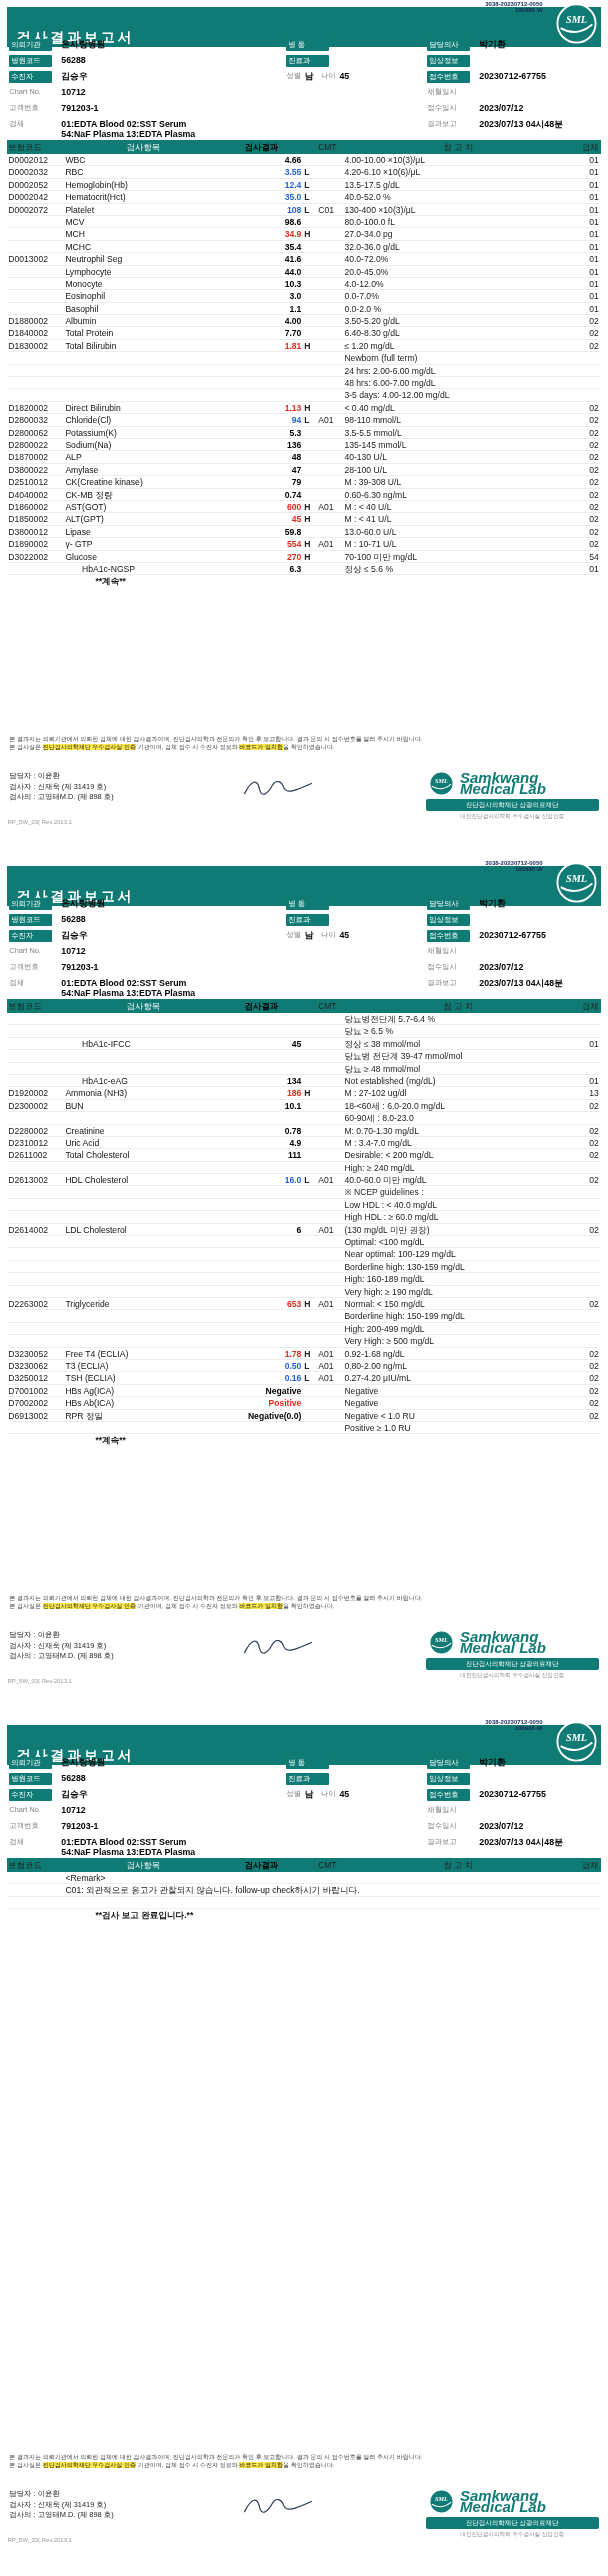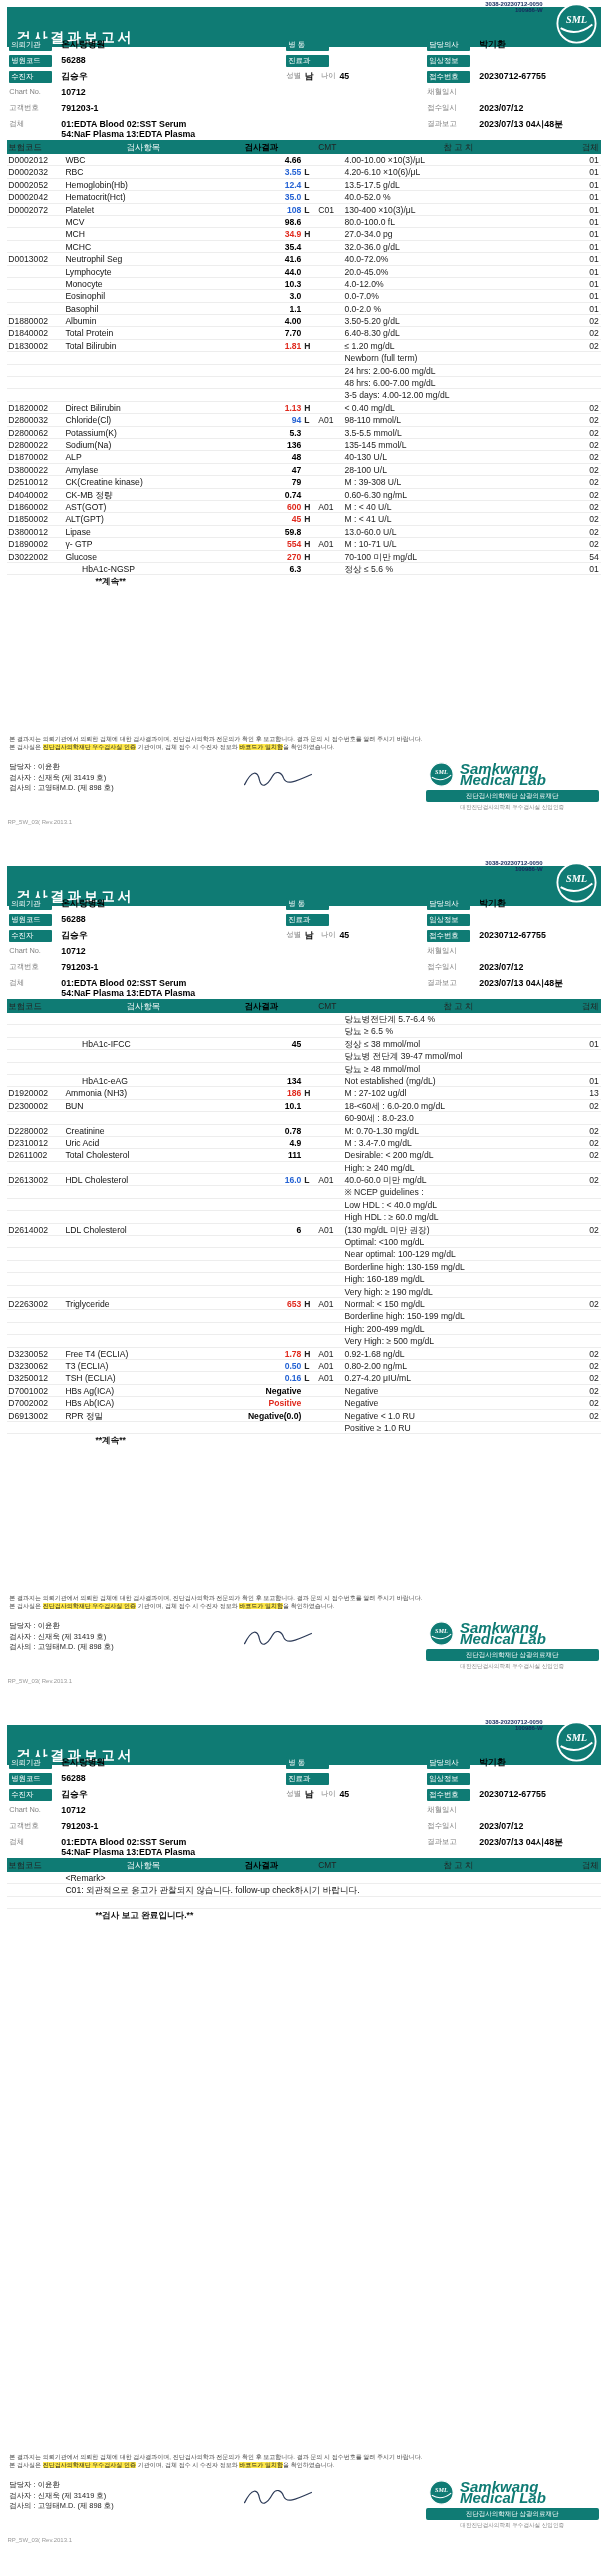--- a/index.html
+++ b/index.html
@@ -49,21 +49,21 @@
   .c-spec{width:28px;text-align:right;padding-right:1.9px;color:#222}
   .hi{color:var(--red)}
   .lo{color:var(--blue)}
   .marker{border-bottom:none}
   .marker .c-item{font-weight:bold;padding-left:30px}
 
   
   .foot{position:absolute;left:9.3px;right:9.3px;top:735px;font-size:6px;color:#444}
   .disc{line-height:8px}
   .disc .hl{background:var(--hl);color:#222}
-  .foot-row{display:flex;margin-top:11px}
+  .foot-row{display:flex;margin-top:20px}
   .signs{font-size:7.4px;line-height:10.7px;color:#222;width:230px}
   .sig{margin-top:3.7px}
   .smlfoot{margin-left:auto;width:173px}
   .smlfoot-top{display:flex;align-items:center;gap:5.6px;padding-left:3.7px}
   .sml-name{color:var(--accent);font-weight:bold;font-size:15px;line-height:10.2px;font-style:italic}
   .sml-box{margin-top:2.8px;background:var(--accent);color:#fff;font-size:6.5px;line-height:8.4px;padding:1.9px 3.7px;border-radius:1.9px;text-align:center}
   .sml-sub{margin-top:1.9px;font-size:5.6px;color:#8a8a8a;text-align:center}
   .formno{position:absolute;left:7.4px;top:819px;font-size:6px;color:#9a9a9a}
 </style>
 </head>

